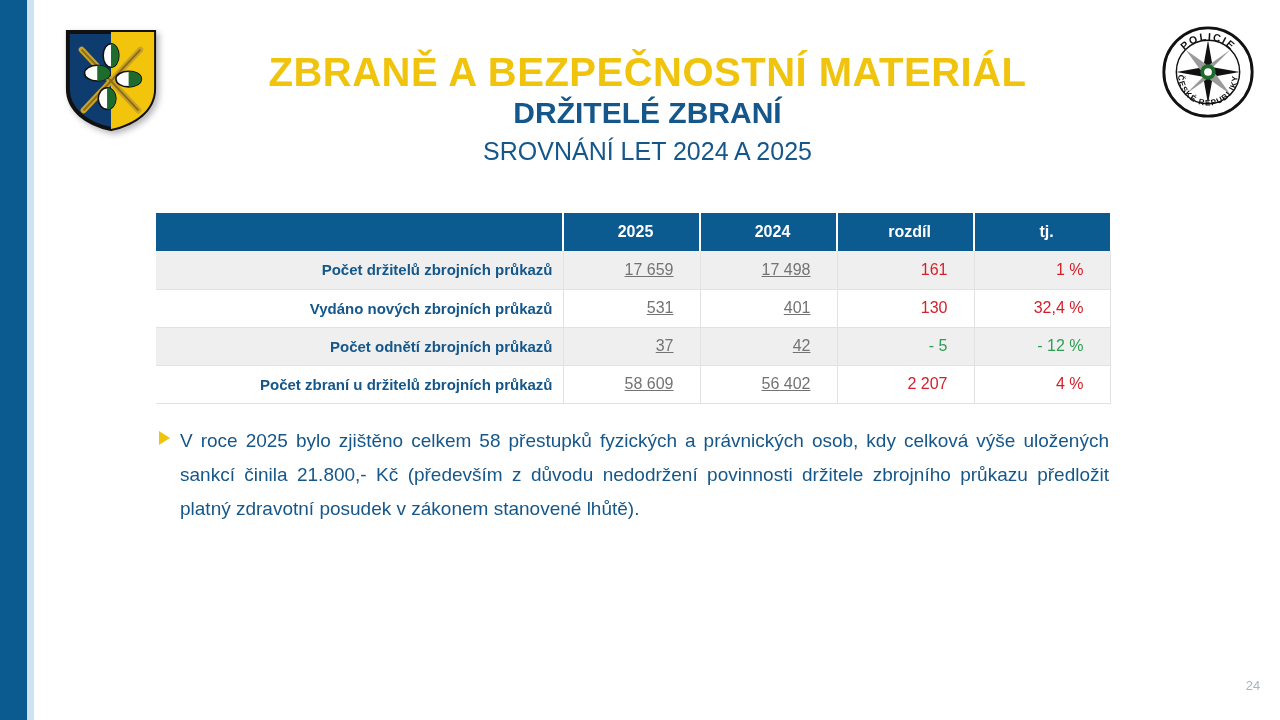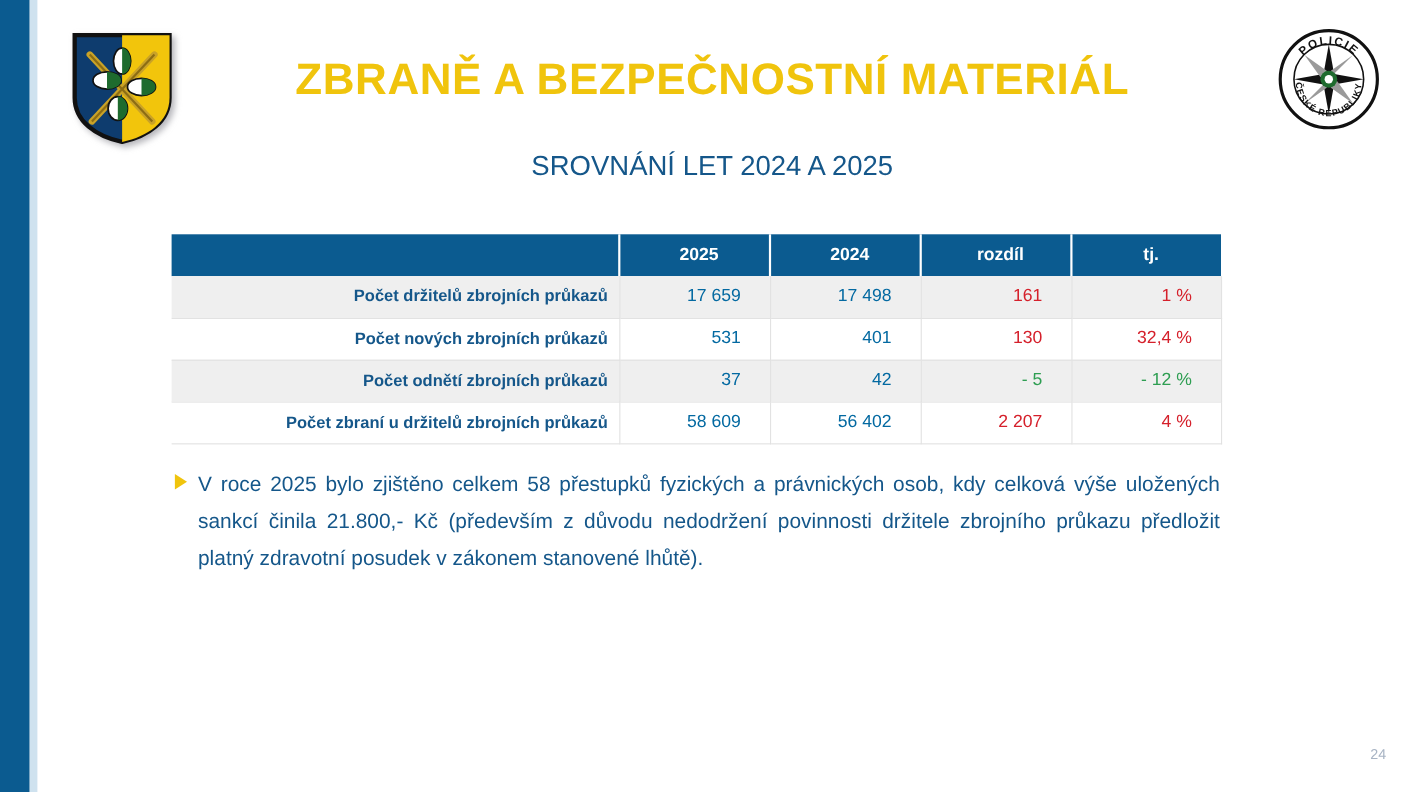--- a/index.html
+++ b/index.html
@@ -120,24 +120,25 @@
   .stats-table tbody td:last-child { border-right: 1px solid #E2E2E2; }
 
   .cell-label {
     color: #15578A;
     font-weight: bold;
     font-size: 15px;
     text-align: right;
     white-space: nowrap;
   }
   .cell-num {
-    color: #0369a1;
+    color: #737373;
     text-align: right;
     font-size: 16px;
     padding-right: 26px !important;
+    text-decoration: underline;
   }
   .cell-diff {
     text-align: right;
     font-size: 16px;
     padding-right: 26px !important;
   }
   .val-up   { color: #D5202B; }
   .val-down { color: #2E9E52; }
 
   
@@ -237,20 +238,21 @@
     <path id="arcBot" d="M 19 54 A 31 31 0 0 0 81 54" fill="none"></path>
     <text font-family="Liberation Sans, sans-serif" font-size="11" font-weight="bold" fill="#111111" letter-spacing="1.6">
       <textPath href="#arcTop" startOffset="50%" text-anchor="middle">POLICIE</textPath>
     </text>
     <text font-family="Liberation Sans, sans-serif" font-size="8.5" font-weight="bold" fill="#111111" letter-spacing="1.2">
       <textPath href="#arcBot" startOffset="50%" text-anchor="middle">ČESKÉ REPUBLIKY</textPath>
     </text>
   </svg>
 
   <div class="title-main">ZBRANĚ A BEZPEČNOSTNÍ MATERIÁL</div>
+  <div class="title-sub1">DRŽITELÉ ZBRANÍ</div>
   <div class="title-sub2">SROVNÁNÍ LET 2024 A 2025</div>
 
   <table class="stats-table">
     <colgroup>
       <col class="c-label">
         <col class="c-2025">
         <col class="c-2024">
         <col class="c-diff">
         <col class="c-tj">
     </colgroup>
@@ -265,21 +267,21 @@
     </thead>
     <tbody>
       <tr class="row-alt">
         <td class="cell-label">Počet držitelů zbrojních průkazů</td>
         <td class="cell-num">17 659</td>
         <td class="cell-num">17 498</td>
         <td class="cell-diff val-up">161</td>
         <td class="cell-diff val-up">1 %</td>
       </tr>
       <tr class="row-plain">
-        <td class="cell-label">Počet nových zbrojních průkazů</td>
+        <td class="cell-label">Vydáno nových zbrojních průkazů</td>
         <td class="cell-num">531</td>
         <td class="cell-num">401</td>
         <td class="cell-diff val-up">130</td>
         <td class="cell-diff val-up">32,4 %</td>
       </tr>
       <tr class="row-alt">
         <td class="cell-label">Počet odnětí zbrojních průkazů</td>
         <td class="cell-num">37</td>
         <td class="cell-num">42</td>
         <td class="cell-diff val-down">- 5</td>

